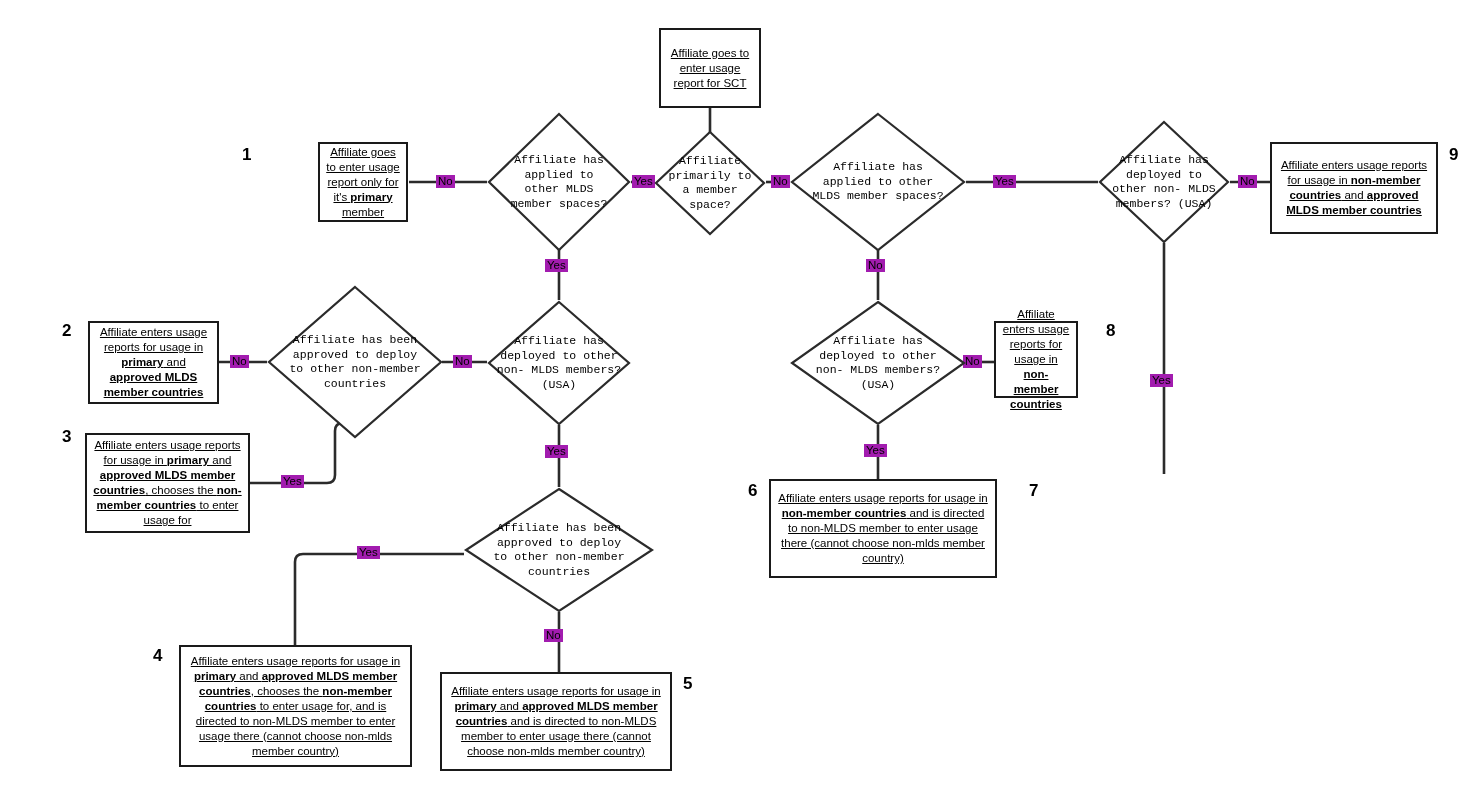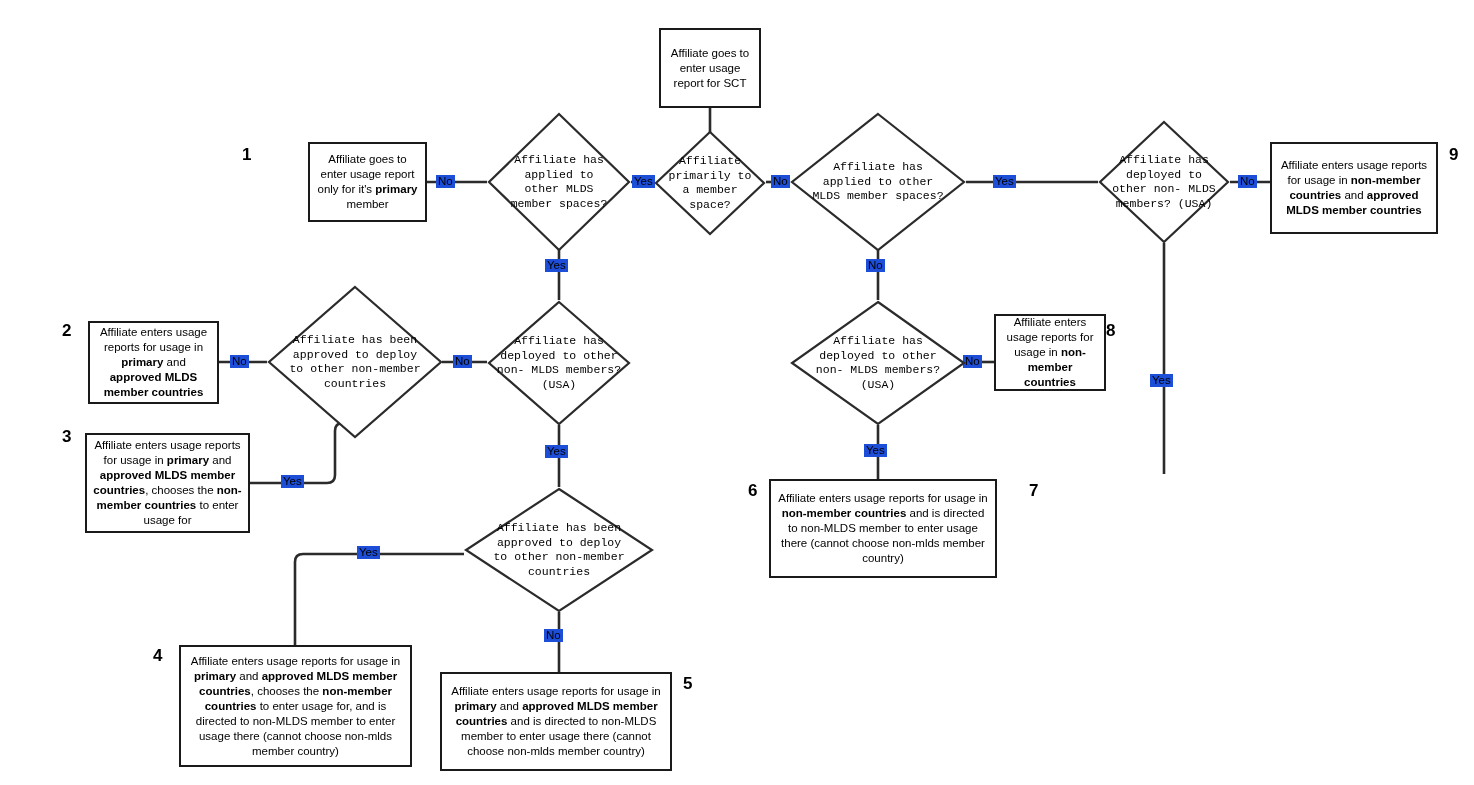--- a/index.html
+++ b/index.html
@@ -25,20 +25,21 @@
     border: 2px solid #1a1a1a;
     background: #ffffff;
     display: flex;
     align-items: center;
     justify-content: center;
     text-align: center;
     font-size: 11.5px;
     line-height: 15px;
     padding: 4px 6px;
     z-index: 4;
+    text-decoration: underline;
   }
   .node-box .inner { width: 100%; }
   
   .diamond {
     position: absolute;
     z-index: 4;
     font-family: Liberation Mono, monospace;
   }
   .diamond svg {
     position: absolute;
@@ -65,21 +66,21 @@
     font-size: 17px;
     font-weight: bold;
     z-index: 5;
     line-height: 1;
   }
   
   .edge-label {
     position: absolute;
     font-size: 11.5px;
     line-height: 13px;
-    background: #1d4ed8;
+    background: #a21caf;
     padding: 0 2px;
     z-index: 3;
     white-space: nowrap;
   }
   
   #wires {
     position: absolute;
     left: 0; top: 0;
     width: 1474px;
     height: 785px;
@@ -130,21 +131,21 @@
       <path d="M1164,243 L1164,474"></path>
     </g>
   </svg>
 
   <div class="node-box" style="left:659px; top:28px; width:102px; height:80px;">
     <div class="inner">Affiliate goes to enter usage report for SCT</div>
   </div>
 
   <div class="step-num" style="left:242px; top:146px;">1</div>
 
-  <div class="node-box" style="left:308px; top:142px; width:119px; height:80px;">
+  <div class="node-box" style="left:318px; top:142px; width:90px; height:80px;">
     <div class="inner">
       Affiliate goes to enter usage report only for it's <b>primary</b> member
     </div>
   </div>
 
   <div class="diamond" style="left:487px; top:112px; width:144px; height:140px;">
     <svg width="144" height="140" viewBox="0 0 144 140" xmlns="http://www.w3.org/2000/svg">
       <polygon points="72,2 142,70 72,138 2,70" fill="#ffffff" stroke="#2b2b2b" stroke-width="2.2"></polygon>
     </svg>
     <div class="dtext">Affiliate has applied to other MLDS member spaces?</div>
@@ -200,21 +201,21 @@
     <div class="dtext" style="left:4%; width:92%;">Affiliate has deployed to other non- MLDS members? (USA)</div>
   </div>
 
   <div class="diamond" style="left:790px; top:300px; width:176px; height:126px;">
     <svg width="176" height="126" viewBox="0 0 176 126" xmlns="http://www.w3.org/2000/svg">
       <polygon points="88,2 174,63 88,124 2,63" fill="#ffffff" stroke="#2b2b2b" stroke-width="2.2"></polygon>
     </svg>
     <div class="dtext" style="left:14%; width:72%;">Affiliate has deployed to other non- MLDS members? (USA)</div>
   </div>
 
-  <div class="node-box" style="left:994px; top:314px; width:112px; height:77px;">
+  <div class="node-box" style="left:994px; top:321px; width:84px; height:77px;">
     <div class="inner">
       Affiliate enters usage reports for usage in <b>non-member countries</b>
     </div>
   </div>
   <div class="step-num" style="left:1106px; top:322px;">8</div>
 
   <div class="step-num" style="left:62px; top:428px;">3</div>
 
   <div class="node-box" style="left:85px; top:433px; width:165px; height:100px;">
     <div class="inner">

